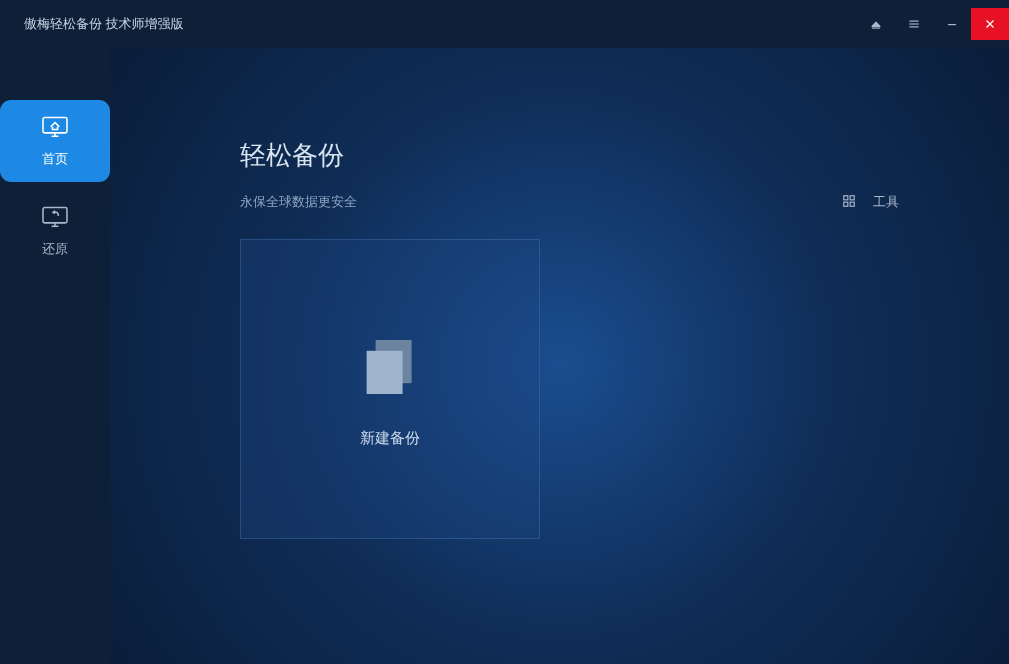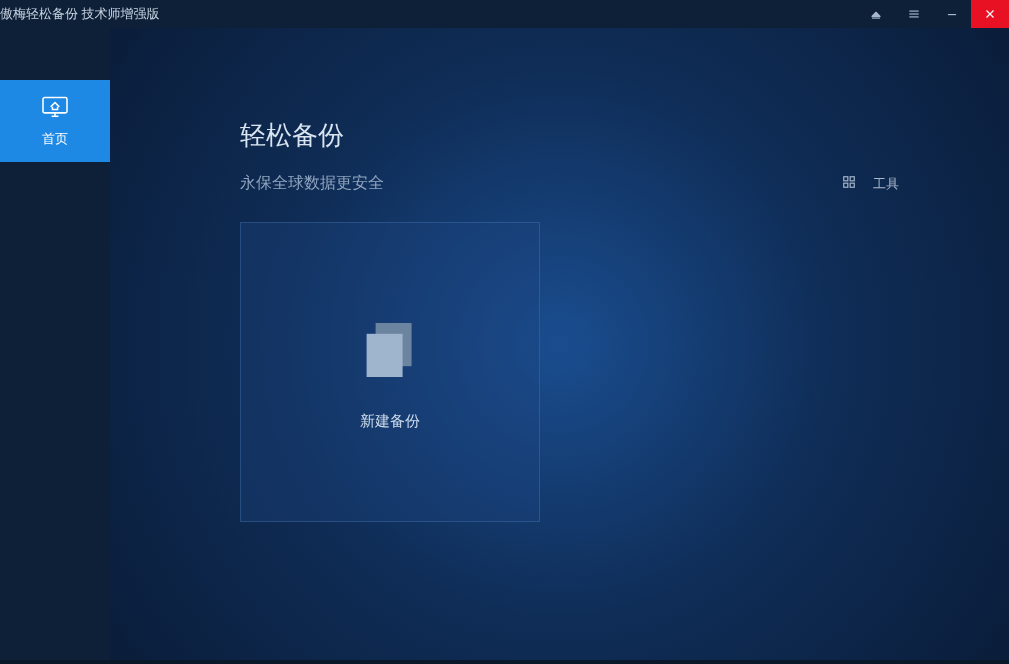--- a/index.html
+++ b/index.html
@@ -4,25 +4,25 @@
 <style>
 * { margin: 0; padding: 0; box-sizing: border-box; }
 body {
   width: 1009px; height: 664px;
   font-family: "Microsoft YaHei", "PingFang SC", sans-serif;
   background: #0a1929;
   overflow: hidden;
   color: #a8b8cc;
 }
 .titlebar {
-  height: 28px;
+  height: 48px;
   background: #0d2038;
   display: flex;
   align-items: center;
-  padding-left: 0;
+  padding-left: 24px;
 }
 .titlebar-title {
   color: #c8d4e2;
   font-size: 13px;
   flex: 1;
 }
 .titlebar-buttons {
   display: flex;
 }
 .titlebar-btn {
@@ -49,20 +49,21 @@
 .sidebar-item {
   height: 82px;
   display: flex;
   flex-direction: column;
   align-items: center;
   justify-content: center;
   gap: 8px;
   cursor: pointer;
   color: #a8b8cc;
   margin-bottom: 8px;
+  border-radius: 11px;
 }
 .sidebar-item.active {
   background: #1e88e5;
   color: #fff;
 }
 .sidebar-item svg { width: 28px; height: 24px; }
 .sidebar-item .label { font-size: 13px; }
 
 .main {
   flex: 1;
@@ -78,25 +79,25 @@
   font-weight: 300;
   margin-bottom: 20px;
 }
 .main-sub-row {
   display: flex;
   align-items: center;
   justify-content: space-between;
   margin-bottom: 28px;
 }
 .main-subtitle {
-  font-size: 16px;
+  font-size: 13px;
   color: #8fa5c0;
 }
 .tools-btn {
-  display: flex; gap: 17px;
+  display: flex; align-items: center; gap: 17px;
   color: #a8b8cc;
   font-size: 13px;
   cursor: pointer;
 }
 .tools-btn svg { width: 14px; height: 14px; }
 
 .cards {
   display: flex;
   gap: 16px;
 }
@@ -161,20 +162,32 @@
           <line x1="12" y1="26" x2="20" y2="26"></line>
           <line x1="16" y1="22" x2="16" y2="26"></line>
           <path d="M11 15 L16 10 L21 15"></path>
           <path d="M13 15 V18 H19 V15"></path>
         </svg>
       </span>
       <span class="label">首页</span>
     </div>
 
 
+    <div class="sidebar-item">
+      <span>
+        <svg viewBox="0 0 32 28" fill="none" stroke="currentColor" stroke-width="1.8">
+          <rect x="2" y="4" width="28" height="18" rx="2"></rect>
+          <line x1="12" y1="26" x2="20" y2="26"></line>
+          <line x1="16" y1="22" x2="16" y2="26"></line>
+          <path d="M20 14 Q20 8 14 10"></path>
+          <path d="M16 7 L12 10 L16 12" fill="currentColor" stroke="none"></path>
+        </svg>
+      </span>
+      <span class="label">还原</span>
+    </div>
 
 
   </div>
 
   <div class="main">
     <div class="main-title">轻松备份</div>
     <div class="main-sub-row">
       <div class="main-subtitle">永保全球数据更安全</div>
       <div class="tools-btn">
         <span>

